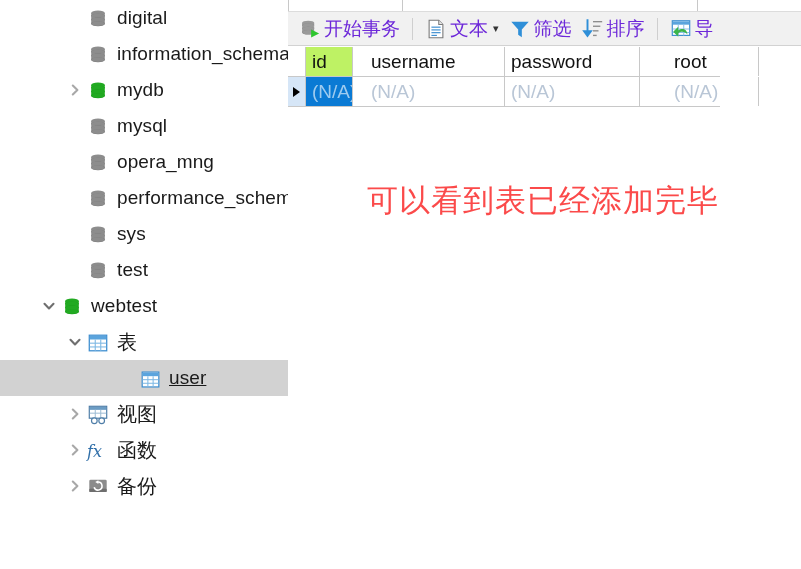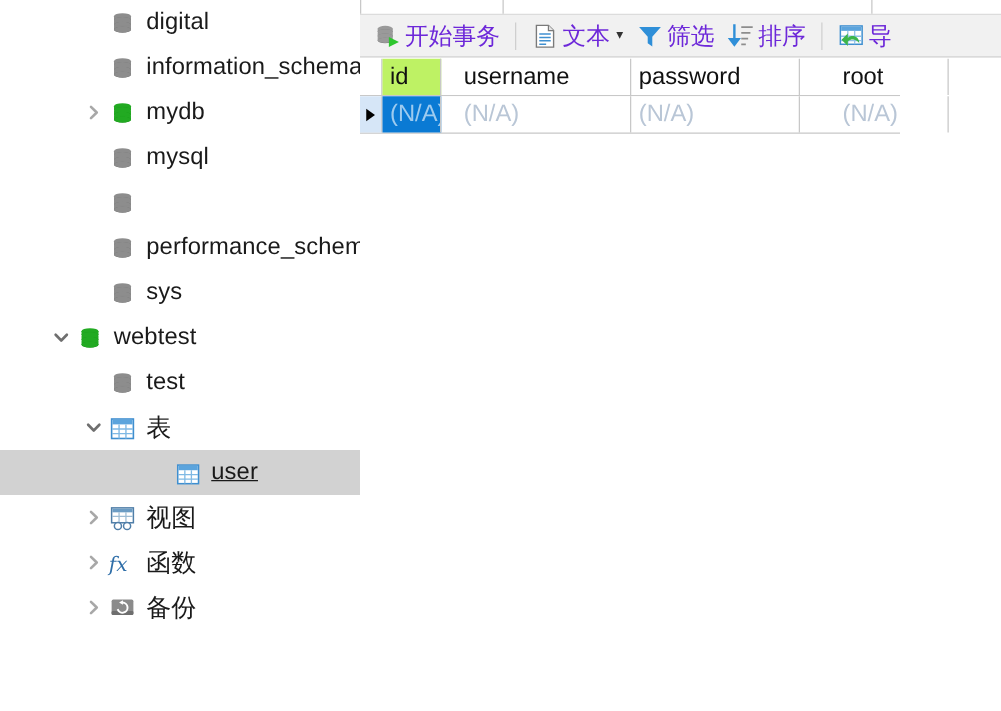--- a/index.html
+++ b/index.html
@@ -363,20 +363,21 @@
               <ellipse cx="12" cy="8.8" rx="7.4" ry="2.6" fill="#6f6f6f"></ellipse>
               <ellipse cx="12" cy="8.6" rx="7.4" ry="2.5" fill="#8d8d8d"></ellipse>
               <rect x="4.6" y="9.6" width="14.8" height="3.4" fill="#8d8d8d"></rect>
               <ellipse cx="12" cy="13" rx="7.4" ry="2.6" fill="#6f6f6f"></ellipse>
               <ellipse cx="12" cy="12.8" rx="7.4" ry="2.5" fill="#8d8d8d"></ellipse>
               <rect x="4.6" y="13.8" width="14.8" height="3.4" fill="#8d8d8d"></rect>
               <ellipse cx="12" cy="17.2" rx="7.4" ry="2.6" fill="#6f6f6f"></ellipse>
               <ellipse cx="12" cy="17" rx="7.4" ry="2.5" fill="#8d8d8d"></ellipse>
             </svg>
           </span>
+          <span class="tree-label">opera_mng</span>
         </li>
         <li class="tree-item">
           <span class="twisty none" style="margin-left: 66px;">
             <svg width="14" height="14" viewBox="0 0 14 14">
               <path d="M4.8 2.5 L9.4 7 L4.8 11.5" fill="none" stroke="#a8a8a8" stroke-width="2.1" stroke-linecap="round" stroke-linejoin="round"></path>
             </svg>
           </span>
           <span class="tree-icon">
             <svg width="22" height="22" viewBox="0 0 24 24">
               <ellipse cx="12" cy="5.4" rx="7.4" ry="2.6" fill="#8d8d8d"></ellipse>
@@ -409,62 +410,62 @@
               <ellipse cx="12" cy="13" rx="7.4" ry="2.6" fill="#6f6f6f"></ellipse>
               <ellipse cx="12" cy="12.8" rx="7.4" ry="2.5" fill="#8d8d8d"></ellipse>
               <rect x="4.6" y="13.8" width="14.8" height="3.4" fill="#8d8d8d"></rect>
               <ellipse cx="12" cy="17.2" rx="7.4" ry="2.6" fill="#6f6f6f"></ellipse>
               <ellipse cx="12" cy="17" rx="7.4" ry="2.5" fill="#8d8d8d"></ellipse>
             </svg>
           </span>
           <span class="tree-label">sys</span>
         </li>
         <li class="tree-item">
+          <span class="twisty none" style="margin-left: 66px;">
+            <svg width="14" height="14" viewBox="0 0 14 14">
+              <path d="M4.8 2.5 L9.4 7 L4.8 11.5" fill="none" stroke="#a8a8a8" stroke-width="2.1" stroke-linecap="round" stroke-linejoin="round"></path>
+            </svg>
+          </span>
+          <span class="tree-icon">
+            <svg width="22" height="22" viewBox="0 0 24 24">
+              <ellipse cx="12" cy="5.4" rx="7.4" ry="2.6" fill="#8d8d8d"></ellipse>
+              <rect x="4.6" y="5.4" width="14.8" height="3.4" fill="#8d8d8d"></rect>
+              <ellipse cx="12" cy="8.8" rx="7.4" ry="2.6" fill="#6f6f6f"></ellipse>
+              <ellipse cx="12" cy="8.6" rx="7.4" ry="2.5" fill="#8d8d8d"></ellipse>
+              <rect x="4.6" y="9.6" width="14.8" height="3.4" fill="#8d8d8d"></rect>
+              <ellipse cx="12" cy="13" rx="7.4" ry="2.6" fill="#6f6f6f"></ellipse>
+              <ellipse cx="12" cy="12.8" rx="7.4" ry="2.5" fill="#8d8d8d"></ellipse>
+              <rect x="4.6" y="13.8" width="14.8" height="3.4" fill="#8d8d8d"></rect>
+              <ellipse cx="12" cy="17.2" rx="7.4" ry="2.6" fill="#6f6f6f"></ellipse>
+              <ellipse cx="12" cy="17" rx="7.4" ry="2.5" fill="#8d8d8d"></ellipse>
+            </svg>
+          </span>
+          <span class="tree-label">test</span>
+        </li>
+        <li class="tree-item">
           <span class="twisty" style="margin-left: 40px;">
             <svg width="14" height="14" viewBox="0 0 14 14">
               <path d="M2.5 4.8 L7 9.4 L11.5 4.8" fill="none" stroke="#6f6f6f" stroke-width="2.1" stroke-linecap="round" stroke-linejoin="round"></path>
             </svg>
           </span>
           <span class="tree-icon">
             <svg width="22" height="22" viewBox="0 0 24 24">
               <ellipse cx="12" cy="5.4" rx="7.4" ry="2.6" fill="#22aa22"></ellipse>
               <rect x="4.6" y="5.4" width="14.8" height="3.4" fill="#22aa22"></rect>
               <ellipse cx="12" cy="8.8" rx="7.4" ry="2.6" fill="#149214"></ellipse>
               <ellipse cx="12" cy="8.6" rx="7.4" ry="2.5" fill="#22aa22"></ellipse>
               <rect x="4.6" y="9.6" width="14.8" height="3.4" fill="#22aa22"></rect>
               <ellipse cx="12" cy="13" rx="7.4" ry="2.6" fill="#149214"></ellipse>
               <ellipse cx="12" cy="12.8" rx="7.4" ry="2.5" fill="#22aa22"></ellipse>
               <rect x="4.6" y="13.8" width="14.8" height="3.4" fill="#22aa22"></rect>
               <ellipse cx="12" cy="17.2" rx="7.4" ry="2.6" fill="#149214"></ellipse>
               <ellipse cx="12" cy="17" rx="7.4" ry="2.5" fill="#22aa22"></ellipse>
             </svg>
           </span>
           <span class="tree-label">webtest</span>
-        </li>
-        <li class="tree-item">
-          <span class="twisty none" style="margin-left: 66px;">
-            <svg width="14" height="14" viewBox="0 0 14 14">
-              <path d="M4.8 2.5 L9.4 7 L4.8 11.5" fill="none" stroke="#a8a8a8" stroke-width="2.1" stroke-linecap="round" stroke-linejoin="round"></path>
-            </svg>
-          </span>
-          <span class="tree-icon">
-            <svg width="22" height="22" viewBox="0 0 24 24">
-              <ellipse cx="12" cy="5.4" rx="7.4" ry="2.6" fill="#8d8d8d"></ellipse>
-              <rect x="4.6" y="5.4" width="14.8" height="3.4" fill="#8d8d8d"></rect>
-              <ellipse cx="12" cy="8.8" rx="7.4" ry="2.6" fill="#6f6f6f"></ellipse>
-              <ellipse cx="12" cy="8.6" rx="7.4" ry="2.5" fill="#8d8d8d"></ellipse>
-              <rect x="4.6" y="9.6" width="14.8" height="3.4" fill="#8d8d8d"></rect>
-              <ellipse cx="12" cy="13" rx="7.4" ry="2.6" fill="#6f6f6f"></ellipse>
-              <ellipse cx="12" cy="12.8" rx="7.4" ry="2.5" fill="#8d8d8d"></ellipse>
-              <rect x="4.6" y="13.8" width="14.8" height="3.4" fill="#8d8d8d"></rect>
-              <ellipse cx="12" cy="17.2" rx="7.4" ry="2.6" fill="#6f6f6f"></ellipse>
-              <ellipse cx="12" cy="17" rx="7.4" ry="2.5" fill="#8d8d8d"></ellipse>
-            </svg>
-          </span>
-          <span class="tree-label">test</span>
         </li>
         <li class="tree-item">
           <span class="twisty" style="margin-left: 66px;">
             <svg width="14" height="14" viewBox="0 0 14 14">
               <path d="M2.5 4.8 L7 9.4 L11.5 4.8" fill="none" stroke="#6f6f6f" stroke-width="2.1" stroke-linecap="round" stroke-linejoin="round"></path>
             </svg>
           </span>
           <span class="tree-icon">
             <svg width="22" height="22" viewBox="0 0 24 24">
               <rect x="2.5" y="3.5" width="19" height="17" fill="#ffffff" stroke="#3f8fd0" stroke-width="1.4"></rect>
@@ -638,17 +639,18 @@
         <div class="gutter">
           <div class="row-marker"></div>
         </div>
       <div class="cell c0 cell-sel">(N/A)</div>
           <div class="cell c1">(N/A)</div>
           <div class="cell c2">(N/A)</div>
           <div class="cell c3">(N/A)</div>
         </div>
     </div>
 
+    <div id="annotation">可以看到表已经添加完毕</div>
 
   </div>
 
   <div id="bottom-strip"></div>
 </div>
 
 </body></html>

